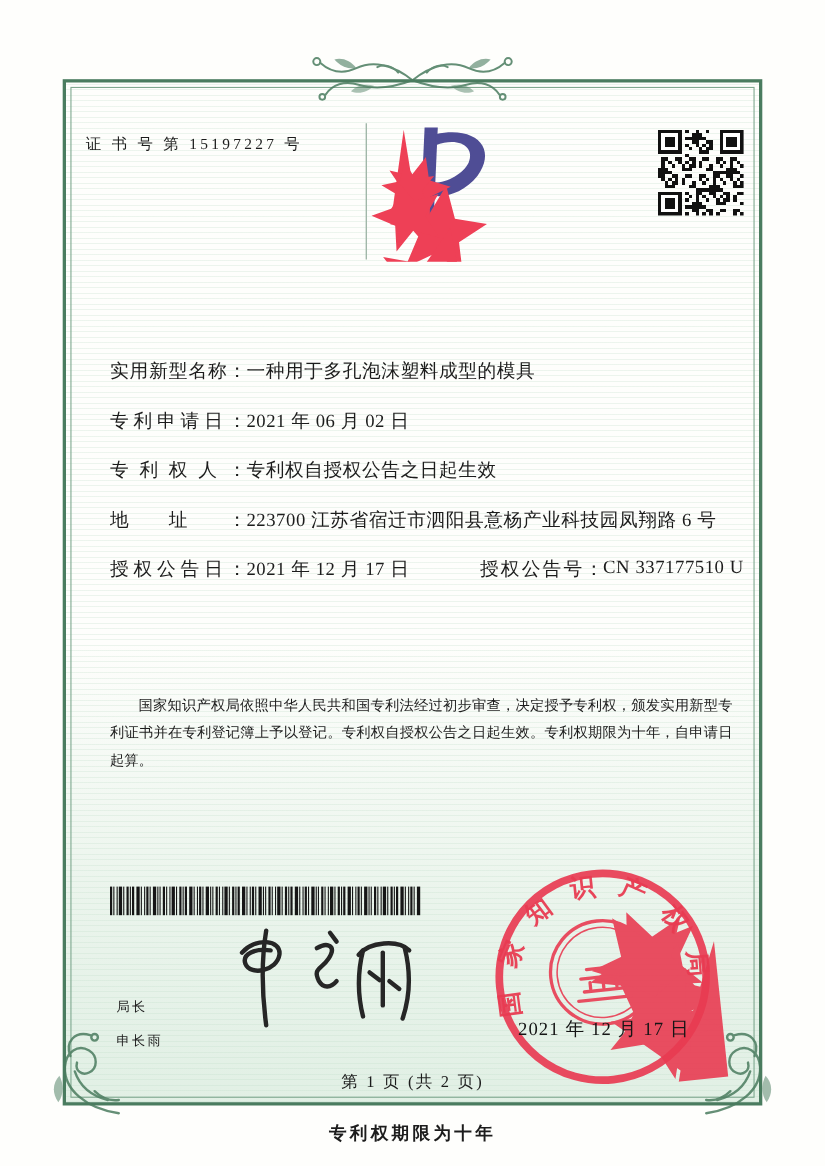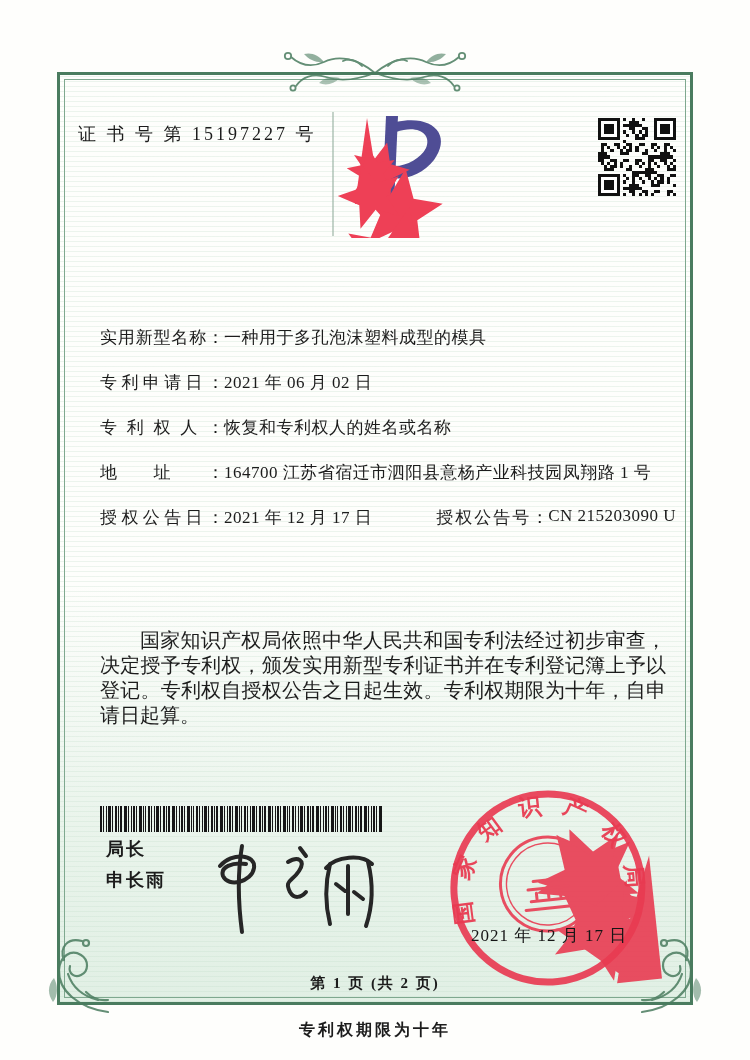--- a/index.html
+++ b/index.html
@@ -27,53 +27,53 @@
   
   .border-outer{position:absolute;left:57px;top:72px;right:57px;bottom:55px;border:3px solid var(--green);}
   .border-inner{position:absolute;left:64px;top:79px;right:64px;bottom:62px;border:1px solid var(--green-light);}
 
   .ornament{position:absolute;}
   .ornament svg{display:block;}
   .orn-top{left:50%;top:46px;transform:translateX(-50%);}
   .orn-bl{left:34px;top:932px;}
   .orn-br{right:34px;top:932px;transform:scaleX(-1);}
 
-  .cert-no{position:absolute;left:78px;top:122px;font-size:18px;letter-spacing:3px;}
+  .cert-no{position:absolute;left:78px;top:122px;font-size:14px;letter-spacing:3px;}
 
   .logo{position:absolute;left:306px;top:110px;width:148px;height:128px;}
 
   .qr{position:absolute;left:598px;top:118px;width:78px;height:78px;}
   .qr svg{width:78px;height:78px;}
 
   .title{position:absolute;left:0;right:0;top:236px;text-align:center;
          font-size:40px;font-weight:700;letter-spacing:5px;}
 
   .fields{position:absolute;left:100px;top:326px;right:70px;}
   .frow{display:flex;align-items:flex-start;height:24px;margin-bottom:21px;font-size:17px;white-space:nowrap;}
   .flabel{display:inline-block;width:124px;text-align:justify;text-align-last:justify;flex:0 0 124px;}
   .fvalue{display:inline-block;letter-spacing:0.5px;}
   .fpair2{margin-left:64px;display:flex;}
   .fpair2 .flabel{width:112px;flex:0 0 112px;}
 
-  .body-text{position:absolute;left:100px;right:84px;top:628px;font-size:20px;line-height:25px;text-align:justify;}
+  .body-text{position:absolute;left:100px;right:84px;top:628px;font-size:13px;line-height:25px;text-align:justify;}
   .body-text p{text-indent:2em;margin-bottom:2px;}
 
   .barcode{position:absolute;left:100px;top:806px;width:286px;height:26px;}
   .barcode i{position:absolute;top:0;bottom:0;background:#161616;display:block;}
 
-  .director{position:absolute;left:106px;top:834px;font-size:18px;line-height:31px;letter-spacing:2px;font-weight:bold;}
+  .director{position:absolute;left:106px;top:900px;font-size:12px;line-height:31px;letter-spacing:2px;}
 
   .signature{position:absolute;left:202px;top:836px;width:200px;height:105px;}
 
   .seal{position:absolute;left:444px;top:788px;width:208px;height:202px;transform:rotate(-6deg);}
   .seal svg{display:block;width:208px;height:202px;}
   .seal-date{position:absolute;left:22px;top:136px;font-size:17px;letter-spacing:1px;color:#151515;
              font-family:"Liberation Serif","DejaVu Serif",serif;white-space:nowrap;transform:rotate(6deg);}
 
-  .page-info{position:absolute;left:0;right:0;top:974px;text-align:center;font-size:15px;letter-spacing:2px;font-weight:bold;}
+  .page-info{position:absolute;left:0;right:0;top:974px;text-align:center;font-size:15px;letter-spacing:2px;}
   .back-note{position:absolute;left:0;right:0;top:1020px;text-align:center;font-size:16px;font-weight:600;letter-spacing:3px;}
 </style>
 </head>
 <body>
 
 <div class="page">
 
   <svg width="0" height="0" style="position:absolute">
     <symbol id="star" viewBox="-10 -10 20 20">
       <path d="M0,-10 L2.9,-3.1 10,-2.9 4.5,1.9 6.4,9 0,4.8 -6.4,9 -4.5,1.9 -10,-2.9 -2.9,-3.1 Z"></path>
@@ -349,32 +349,32 @@
     <div class="frow">
       <span class="flabel">实用新型名称：</span>
       <span class="fvalue">一种用于多孔泡沫塑料成型的模具</span>
     </div>
     <div class="frow">
       <span class="flabel">专利申请日：</span>
       <span class="fvalue">2021 年 06 月 02 日</span>
     </div>
     <div class="frow">
       <span class="flabel">专利权人：</span>
-      <span class="fvalue">恢复和专利权人的姓名或名称</span>
+      <span class="fvalue">专利权自授权公告之日起生效</span>
     </div>
     <div class="frow">
       <span class="flabel">地址：</span>
-      <span class="fvalue">164700 江苏省宿迁市泗阳县意杨产业科技园凤翔路 1 号</span>
+      <span class="fvalue">223700 江苏省宿迁市泗阳县意杨产业科技园凤翔路 6 号</span>
     </div>
     <div class="frow">
       <span class="flabel">授权公告日：</span>
       <span class="fvalue">2021 年 12 月 17 日</span>
       <span class="fpair2">
         <span class="flabel">授权公告号：</span>
-        <span class="fvalue">CN 215203090 U</span>
+        <span class="fvalue">CN 337177510 U</span>
       </span>
     </div>
   </div>
 
   <div class="body-text">
     <p>国家知识产权局依照中华人民共和国专利法经过初步审查，决定授予专利权，颁发实用新型专利证书并在专利登记簿上予以登记。专利权自授权公告之日起生效。专利权期限为十年，自申请日起算。</p>
   </div>
 
   <div class="barcode">
       <i style="left: 0px; width: 2px;"></i>

